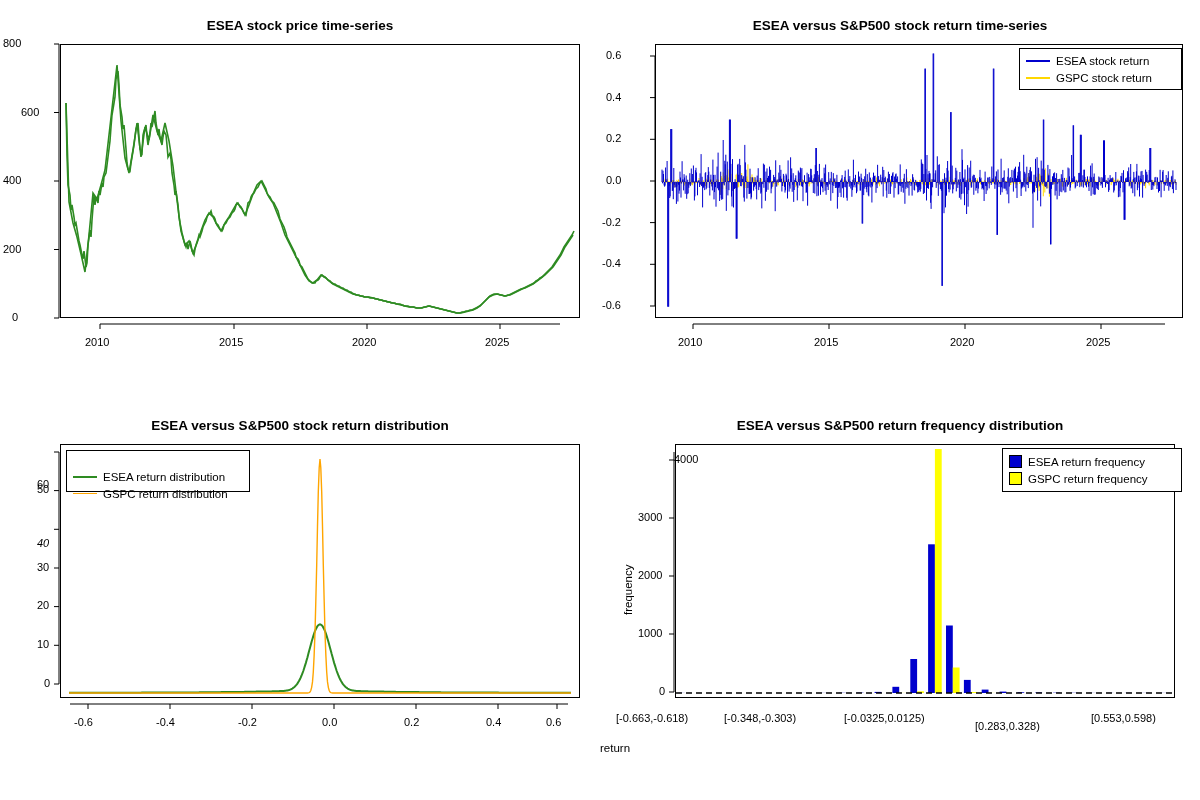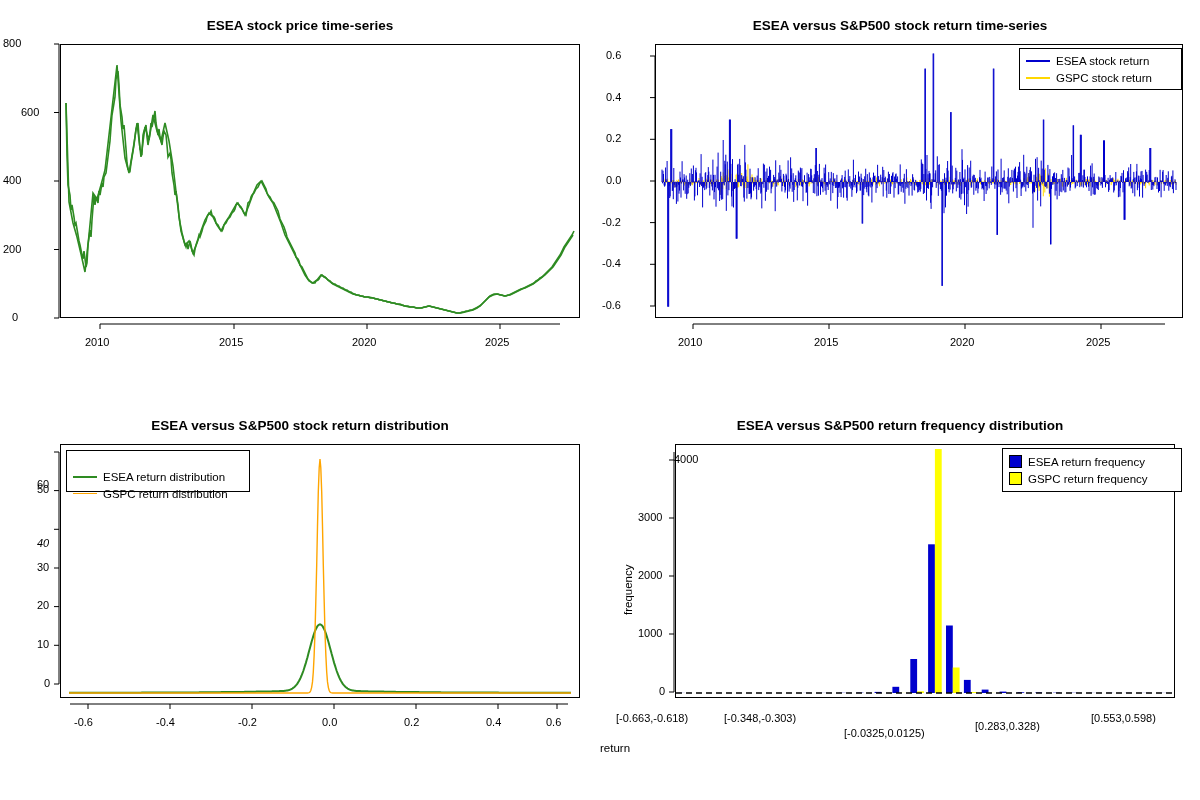--- a/index.html
+++ b/index.html
@@ -273,21 +273,21 @@
     <div class="tick" style="position:absolute;left:59px;top:285px;">0</div>
     <div class="tick" style="position:absolute;left:38px;top:227px;">1000</div>
     <div class="tick" style="position:absolute;left:38px;top:169px;">2000</div>
     <div class="tick" style="position:absolute;left:38px;top:111px;">3000</div>
     <div class="tick" style="position:absolute;left:38px;top:53px;margin-left:36px;">4000</div>
 
     <div class="ylab-rot" style="left:22px;top:215px;">frequency</div>
 
     <div class="tick" style="position:absolute;left:4px;top:312px;white-space:nowrap;margin-left:12px;">[-0.663,-0.618)</div>
     <div class="tick" style="position:absolute;left:124px;top:312px;white-space:nowrap;">[-0.348,-0.303)</div>
-    <div class="tick" style="position:absolute;left:244px;top:312px;white-space:nowrap;margin-top:15px;">[-0.0325,0.0125)</div>
+    <div class="tick" style="position:absolute;left:244px;top:312px;white-space:nowrap;">[-0.0325,0.0125)</div>
     <div class="tick" style="position:absolute;left:375px;top:320px;white-space:nowrap;">[0.283,0.328)</div>
     <div class="tick" style="position:absolute;left:491px;top:312px;white-space:nowrap;">[0.553,0.598)</div>
 
     <div class="axtitle" style="left:0;right:0;top:342px;">return</div>
 
     <div class="legendbox" style="right:18px;top:48px;width:180px;height:44px;">
       <div class="legend-row" style="margin-top:4px;">
         <span class="boxswatch" style="background:#0000cd;"></span>
         <span class="txt">ESEA return frequency</span>
       </div>

